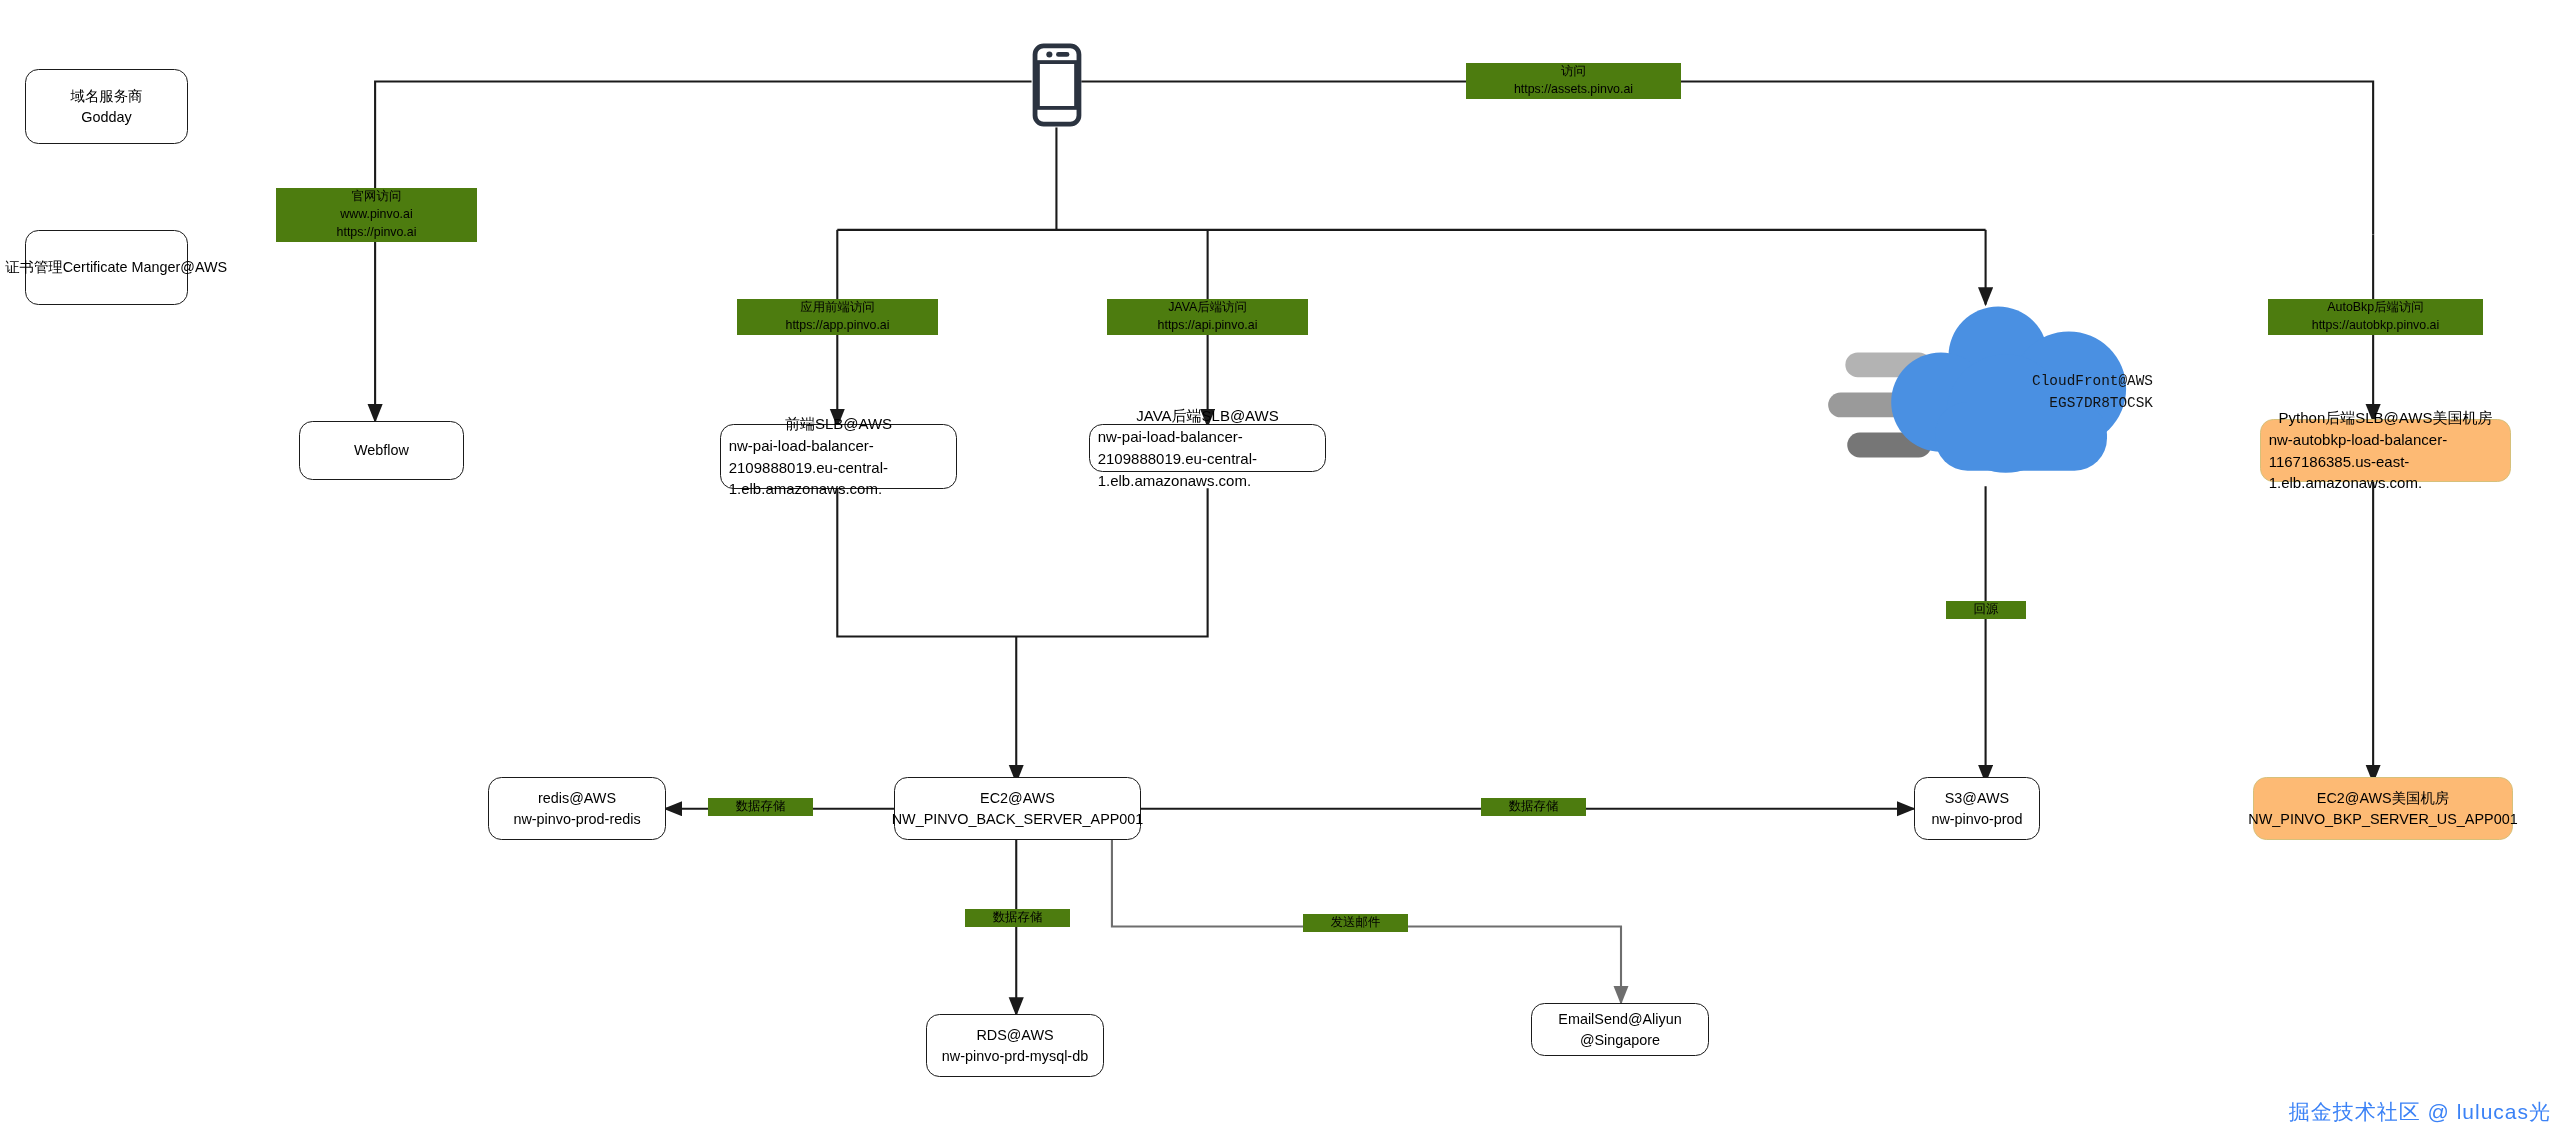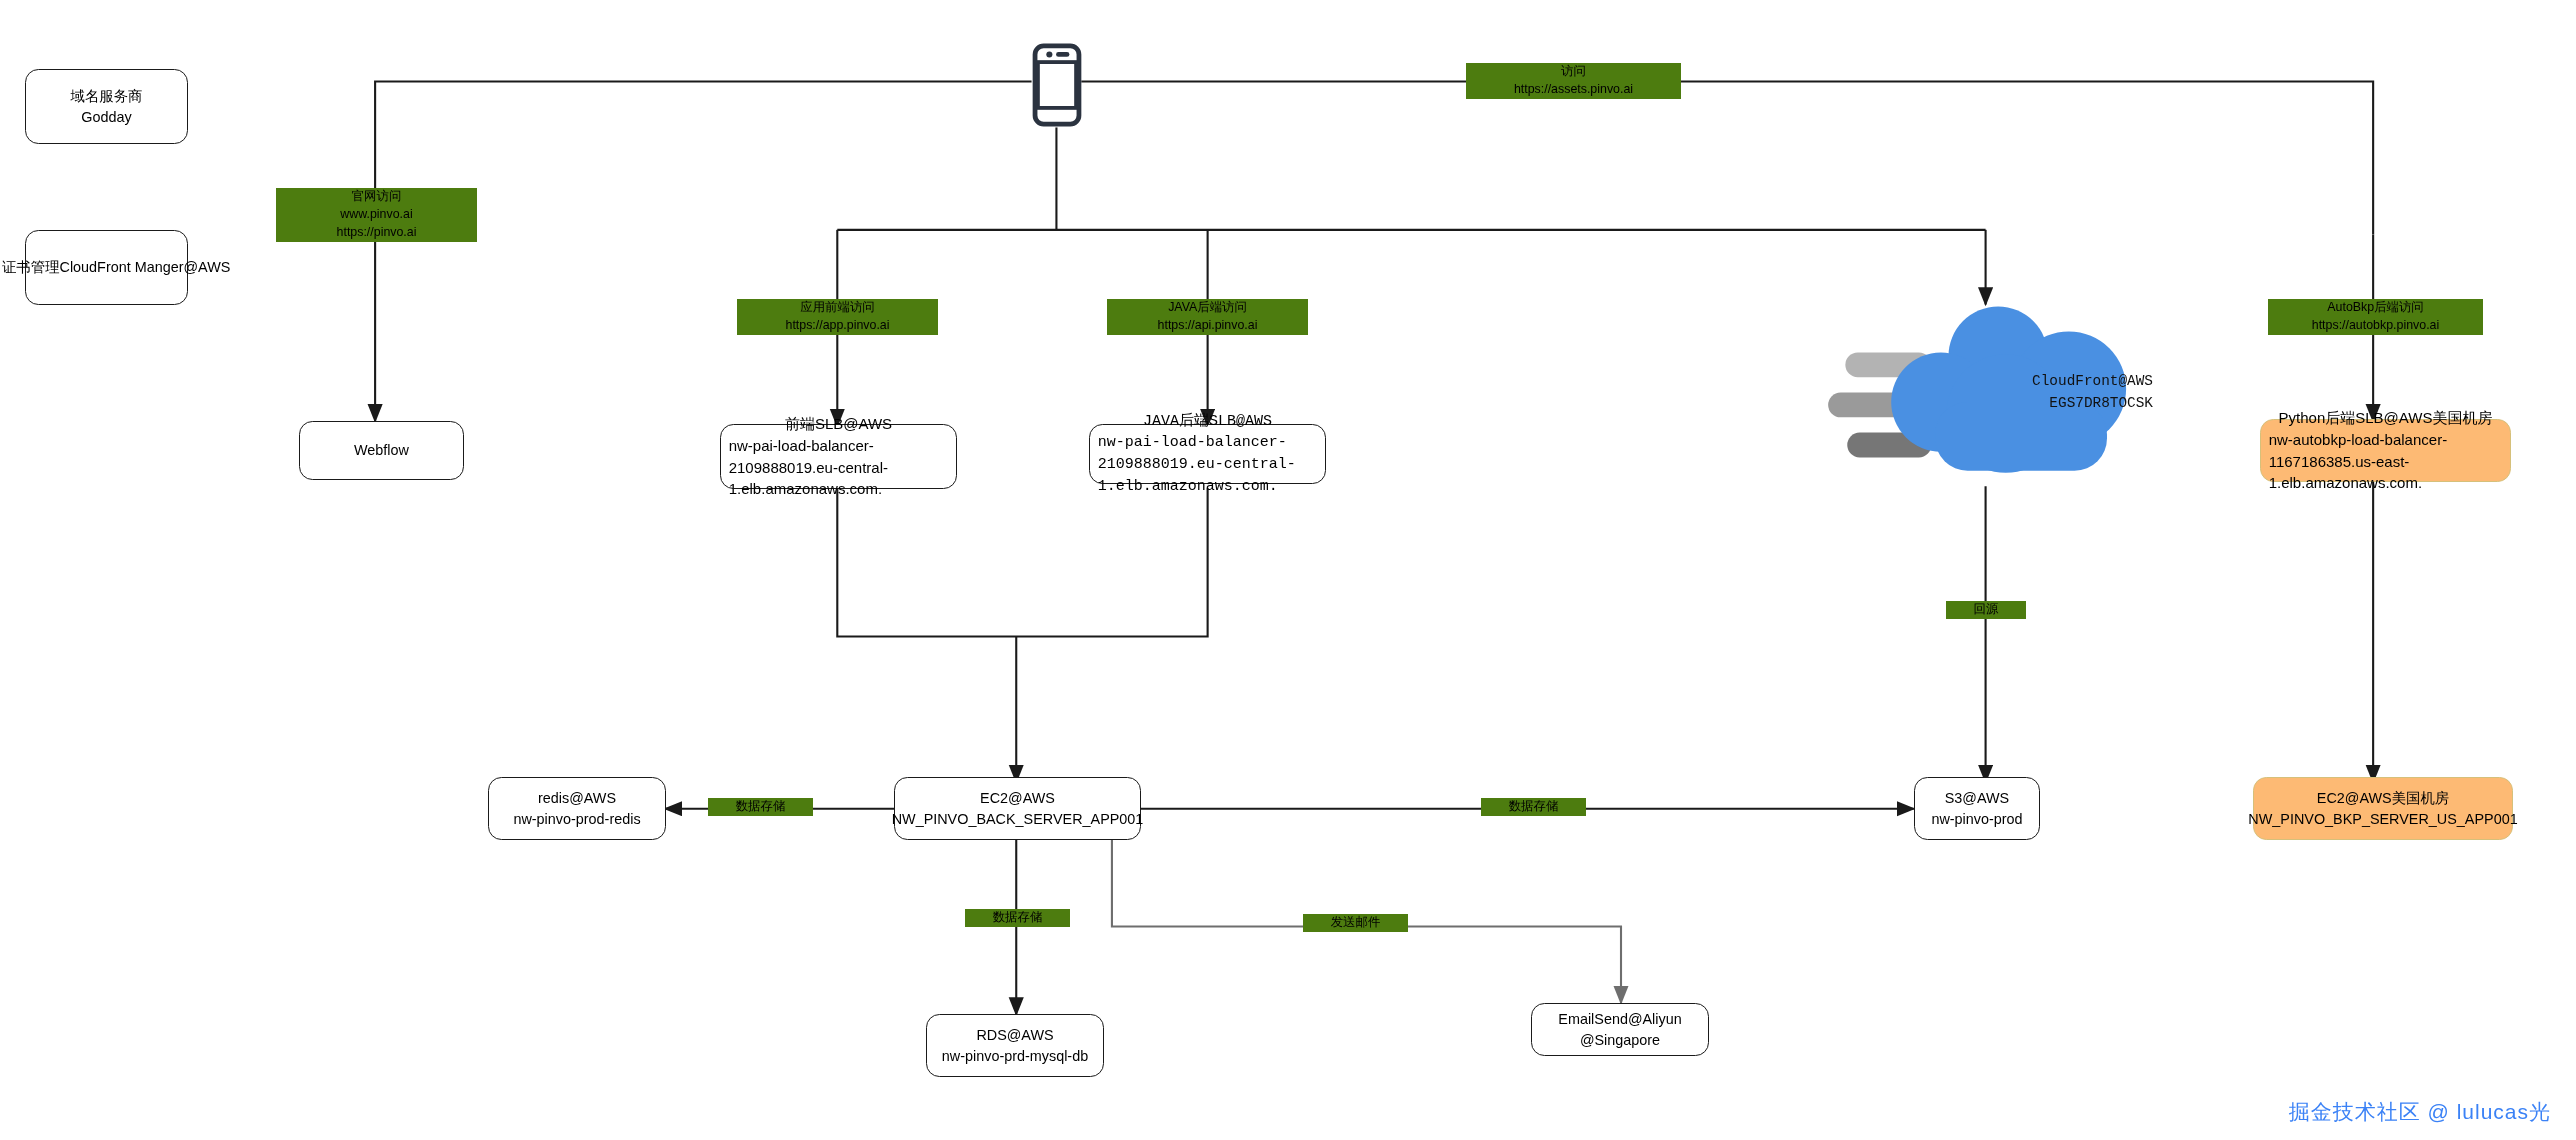--- a/index.html
+++ b/index.html
@@ -171,33 +171,33 @@
     </div>
   </div>
 
   <div class="node fs15" style="left:25px;top:69px;width:163px;height:75px;flex-direction:column;">
     <span class="ln">域名服务商</span>
     <span class="ln">Godday</span>
   </div>
 
   <div class="node fs15" style="left:25px;top:230px;width:163px;height:75px;flex-direction:row;padding-left:27px;">
     <span class="ln">证书管理</span>
-    <span class="ln">CloudFront Manger@AWS</span>
+    <span class="ln">Certificate Manger@AWS</span>
   </div>
 
   <div class="node fs15" style="left:299px;top:421px;width:165px;height:59px;flex-direction:column;">
     <span class="ln">Webflow</span>
   </div>
 
   <div class="node wrap fs14" style="left:720px;top:424px;width:237px;height:65px;flex-direction:column;">
     <span class="ln">前端SLB@AWS</span>
     <span class="ln">nw-pai-load-balancer-2109888019.eu-central-1.elb.amazonaws.com.</span>
   </div>
 
-  <div class="node wrap fs14" style="left:1089px;top:424px;width:237px;height:60px;flex-direction:column;font-family:Liberation Mono, monospace;">
+  <div class="node wrap fs14" style="left:1089px;top:424px;width:237px;height:48px;flex-direction:column;">
     <span class="ln">JAVA后端SLB@AWS</span>
     <span class="ln">nw-pai-load-balancer-2109888019.eu-central-1.elb.amazonaws.com.</span>
   </div>
 
   <div class="node yellow wrap fs14" style="left:2260px;top:419px;width:251px;height:63px;flex-direction:column;">
     <span class="ln">Python后端SLB@AWS美国机房</span>
     <span class="ln">nw-autobkp-load-balancer-1167186385.us-east-1.elb.amazonaws.com.</span>
   </div>
 
   <div class="node fs15" style="left:488px;top:777px;width:178px;height:63px;flex-direction:column;">

